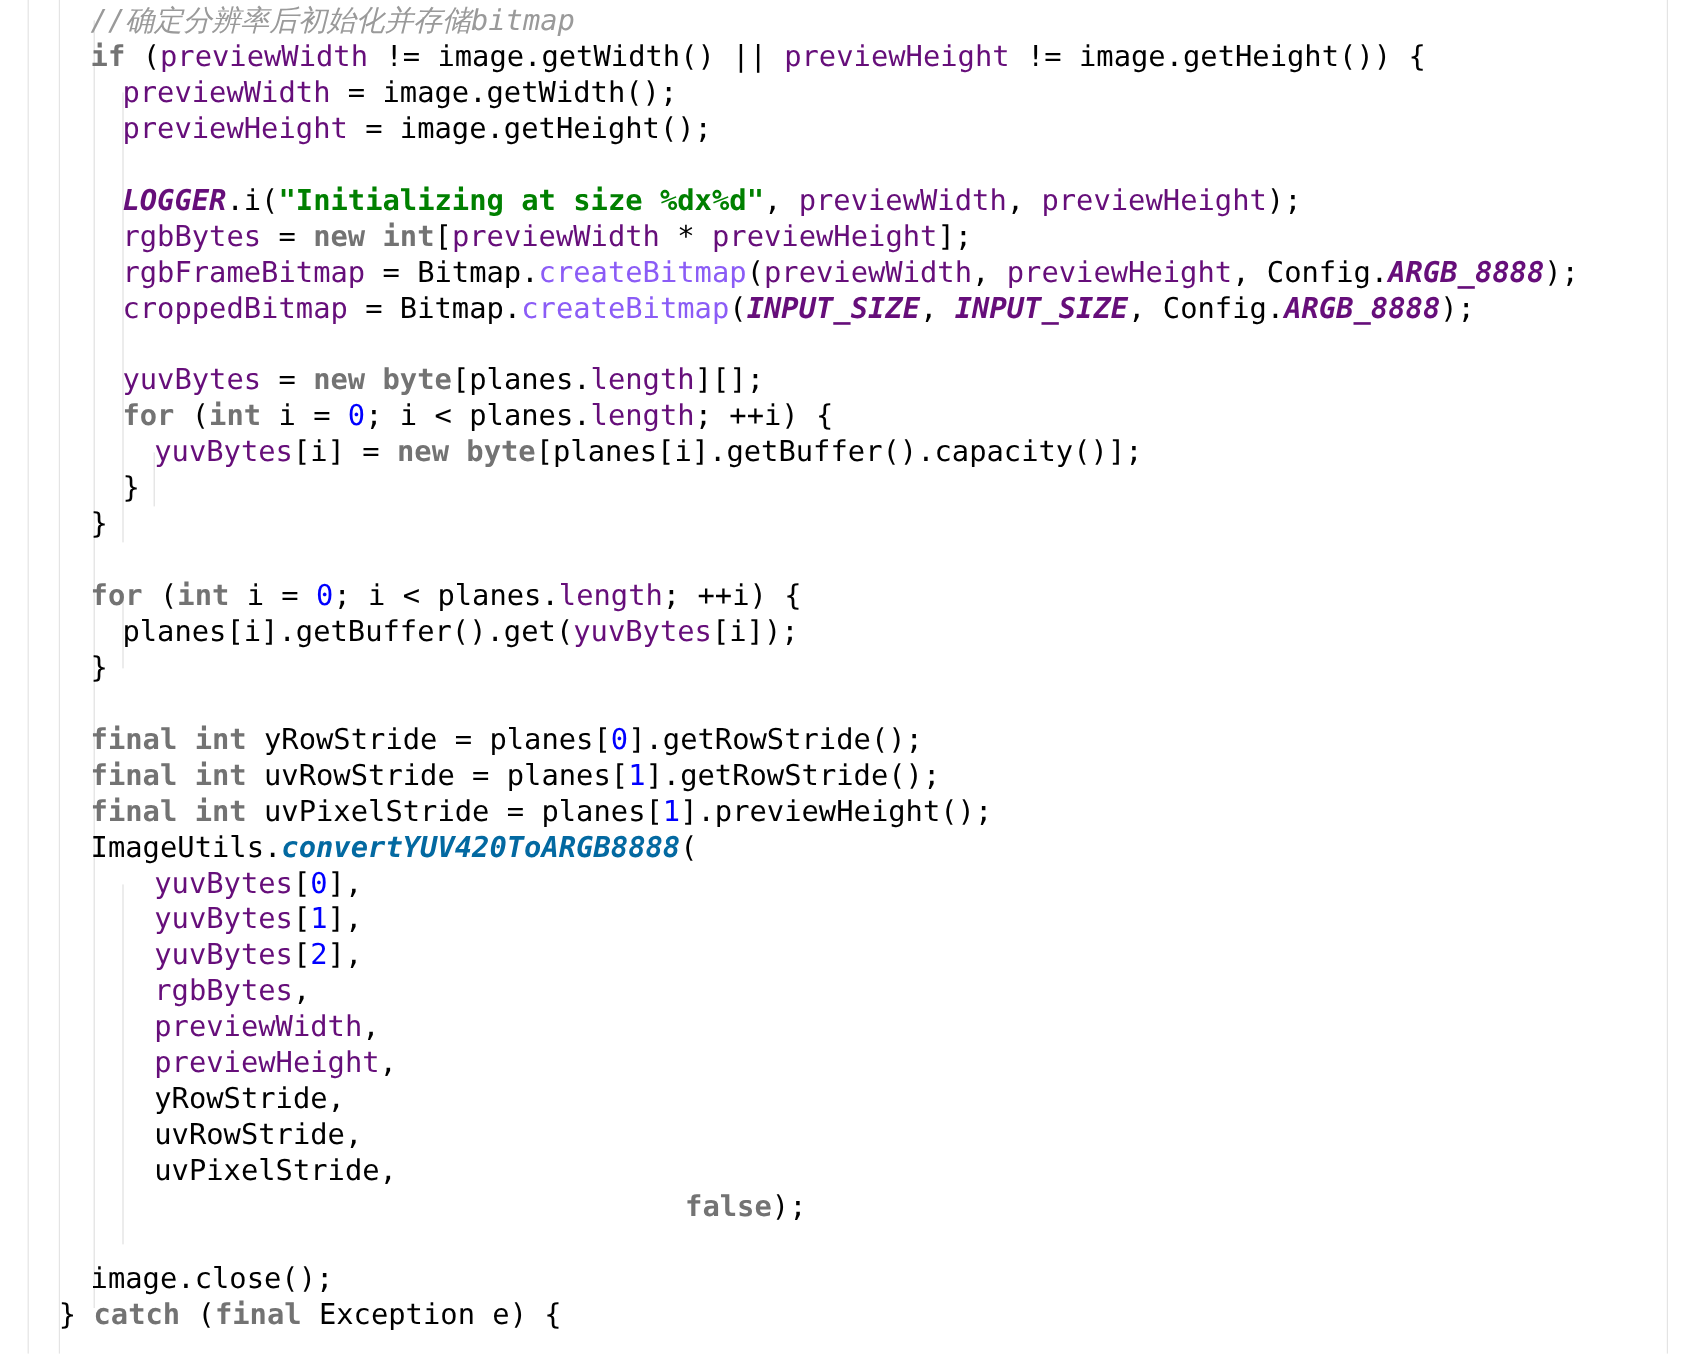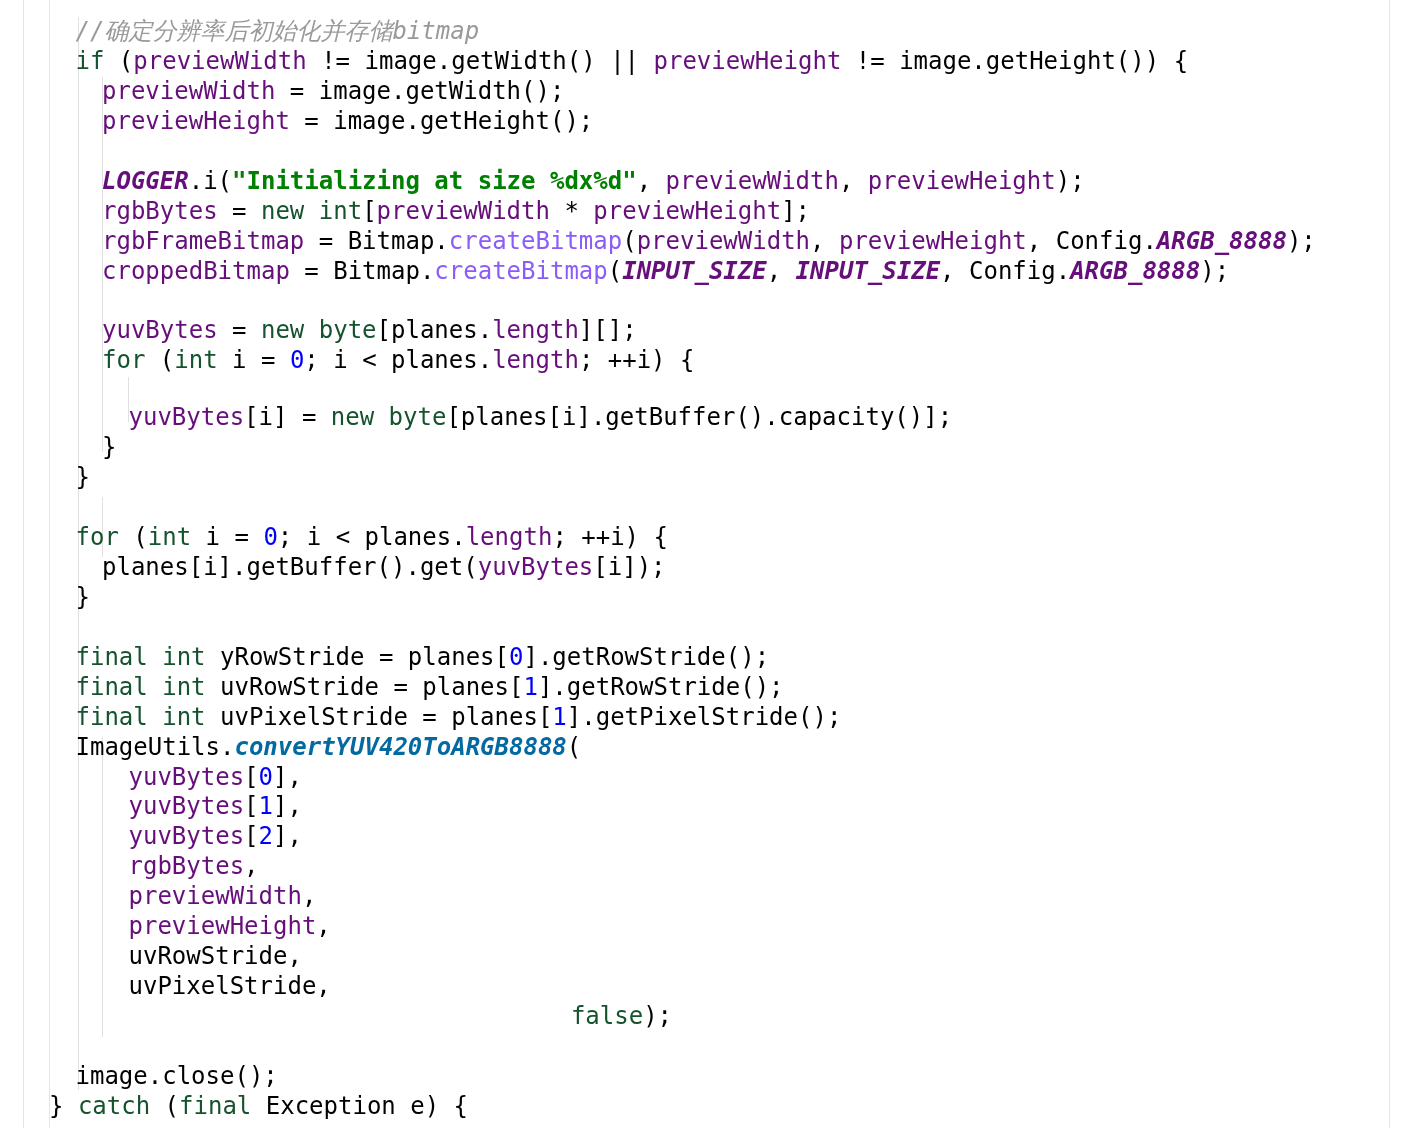--- a/index.html
+++ b/index.html
@@ -19,21 +19,21 @@
     width: 1410px;
     height: 1128px;
     background: #ffffff;
     box-sizing: border-box;
   }
 
   
   #code-lines {
     position: absolute;
     left: 0;
-    top: 17px;
+    top: 3px;
     width: 1187px;
   }
 
   .line {
     position: relative;
     height: 29.95px;
     line-height: 29.95px;
     white-space: pre;
     font-size: 24px;
     font-family: "DejaVu Sans Mono", monospace;
@@ -42,21 +42,21 @@
   }
 
   
   .guide {
     position: absolute;
     width: 1px;
     background: #e0e0e0;
   }
 
   
-  .kw      { color: #14532d; font-weight: normal; }
+  .kw      { color: #737373; font-weight: bold; }
   .id      { color: #660E7A; font-weight: normal; }
   .idi     { color: #660E7A; font-weight: bold; font-style: italic; }
   .str     { color: #008000; font-weight: bold; }
   .num     { color: #0000FF; }
   .cmt     { color: #9a9a9a; font-style: italic; }
   .plain   { color: #000000; }
   .mi      { color: #8b5cf6; }
   .mib     { color: #0369a1; font-weight: bold; font-style: italic; }
 </style>
 </head>
@@ -81,38 +81,39 @@
       <div class="line" style="padding-left: 102px;"><span class="id">previewWidth</span><span class="plain"> = image.getWidth();</span></div>
       <div class="line" style="padding-left: 102px;"><span class="id">previewHeight</span><span class="plain"> = image.getHeight();</span></div>
       <div class="line" style="padding-left: 102px;">&nbsp;</div>
       <div class="line" style="padding-left: 102px;"><span class="idi">LOGGER</span><span class="plain">.i(</span><span class="str">"Initializing at size %dx%d"</span><span class="plain">, </span><span class="id">previewWidth</span><span class="plain">, </span><span class="id">previewHeight</span><span class="plain">);</span></div>
       <div class="line" style="padding-left: 102px;"><span class="id">rgbBytes</span><span class="plain"> = </span><span class="kw">new</span><span class="plain"> </span><span class="kw">int</span><span class="plain">[</span><span class="id">previewWidth</span><span class="plain"> * </span><span class="id">previewHeight</span><span class="plain">];</span></div>
       <div class="line" style="padding-left: 102px;"><span class="id">rgbFrameBitmap</span><span class="plain"> = Bitmap.</span><span class="mi">createBitmap</span><span class="plain">(</span><span class="id">previewWidth</span><span class="plain">, </span><span class="id">previewHeight</span><span class="plain">, Config.</span><span class="idi">ARGB_8888</span><span class="plain">);</span></div>
       <div class="line" style="padding-left: 102px;"><span class="id">croppedBitmap</span><span class="plain"> = Bitmap.</span><span class="mi">createBitmap</span><span class="plain">(</span><span class="idi">INPUT_SIZE</span><span class="plain">, </span><span class="idi">INPUT_SIZE</span><span class="plain">, Config.</span><span class="idi">ARGB_8888</span><span class="plain">);</span></div>
       <div class="line" style="padding-left: 102px;">&nbsp;</div>
       <div class="line" style="padding-left: 102px;"><span class="id">yuvBytes</span><span class="plain"> = </span><span class="kw">new</span><span class="plain"> </span><span class="kw">byte</span><span class="plain">[planes.</span><span class="id">length</span><span class="plain">][];</span></div>
       <div class="line" style="padding-left: 102px;"><span class="kw">for</span><span class="plain"> (</span><span class="kw">int</span><span class="plain"> i = </span><span class="num">0</span><span class="plain">; i &lt; planes.</span><span class="id">length</span><span class="plain">; ++i) {</span></div>
-      <div class="line" style="padding-left: 128.5px; margin-top: 27px;"><span class="id">yuvBytes</span><span class="plain">[i] = </span><span class="kw">new</span><span class="plain"> </span><span class="kw">byte</span><span class="plain">[planes[i].getBuffer().capacity()];</span></div>
+      <div class="line" style="padding-left: 128.5px;"><span class="id">yuvBytes</span><span class="plain">[i] = </span><span class="kw">new</span><span class="plain"> </span><span class="kw">byte</span><span class="plain">[planes[i].getBuffer().capacity()];</span></div>
       <div class="line" style="padding-left: 102px;"><span class="plain">}</span></div>
       <div class="line" style="padding-left: 75.5px;"><span class="plain">}</span></div>
       <div class="line" style="padding-left: 75.5px;">&nbsp;</div>
       <div class="line" style="padding-left: 75.5px;"><span class="kw">for</span><span class="plain"> (</span><span class="kw">int</span><span class="plain"> i = </span><span class="num">0</span><span class="plain">; i &lt; planes.</span><span class="id">length</span><span class="plain">; ++i) {</span></div>
       <div class="line" style="padding-left: 102px;"><span class="plain">planes[i].getBuffer().get(</span><span class="id">yuvBytes</span><span class="plain">[i]);</span></div>
       <div class="line" style="padding-left: 75.5px;"><span class="plain">}</span></div>
       <div class="line" style="padding-left: 75.5px;">&nbsp;</div>
       <div class="line" style="padding-left: 75.5px;"><span class="kw">final</span><span class="plain"> </span><span class="kw">int</span><span class="plain"> yRowStride = planes[</span><span class="num">0</span><span class="plain">].getRowStride();</span></div>
       <div class="line" style="padding-left: 75.5px;"><span class="kw">final</span><span class="plain"> </span><span class="kw">int</span><span class="plain"> uvRowStride = planes[</span><span class="num">1</span><span class="plain">].getRowStride();</span></div>
-      <div class="line" style="padding-left: 75.5px;"><span class="kw">final</span><span class="plain"> </span><span class="kw">int</span><span class="plain"> uvPixelStride = planes[</span><span class="num">1</span><span class="plain">].getPixelStride();</span></div>
+      <div class="line" style="padding-left: 75.5px;"><span class="kw">final</span><span class="plain"> </span><span class="kw">int</span><span class="plain"> uvPixelStride = planes[</span><span class="num">1</span><span class="plain">].previewHeight();</span></div>
       <div class="line" style="padding-left: 75.5px;"><span class="plain">ImageUtils.</span><span class="mib">convertYUV420ToARGB8888</span><span class="plain">(</span></div>
       <div class="line" style="padding-left: 128.5px;"><span class="id">yuvBytes</span><span class="plain">[</span><span class="num">0</span><span class="plain">],</span></div>
       <div class="line" style="padding-left: 128.5px;"><span class="id">yuvBytes</span><span class="plain">[</span><span class="num">1</span><span class="plain">],</span></div>
       <div class="line" style="padding-left: 128.5px;"><span class="id">yuvBytes</span><span class="plain">[</span><span class="num">2</span><span class="plain">],</span></div>
       <div class="line" style="padding-left: 128.5px;"><span class="id">rgbBytes</span><span class="plain">,</span></div>
       <div class="line" style="padding-left: 128.5px;"><span class="id">previewWidth</span><span class="plain">,</span></div>
       <div class="line" style="padding-left: 128.5px;"><span class="id">previewHeight</span><span class="plain">,</span></div>
+      <div class="line" style="padding-left: 128.5px;"><span class="plain">yRowStride,</span></div>
       <div class="line" style="padding-left: 128.5px;"><span class="plain">uvRowStride,</span></div>
       <div class="line" style="padding-left: 128.5px;"><span class="plain">uvPixelStride,</span></div>
       <div class="line" style="padding-left: 56px; text-align: center;"><span class="kw">false</span><span class="plain">);</span></div>
       <div class="line" style="padding-left: 75.5px;">&nbsp;</div>
       <div class="line" style="padding-left: 75.5px;"><span class="plain">image.close();</span></div>
       <div class="line" style="padding-left: 49px;"><span class="plain">} </span><span class="kw">catch</span><span class="plain"> (</span><span class="kw">final</span><span class="plain"> Exception e) {</span></div>
     </div>
 
 </div>
 

